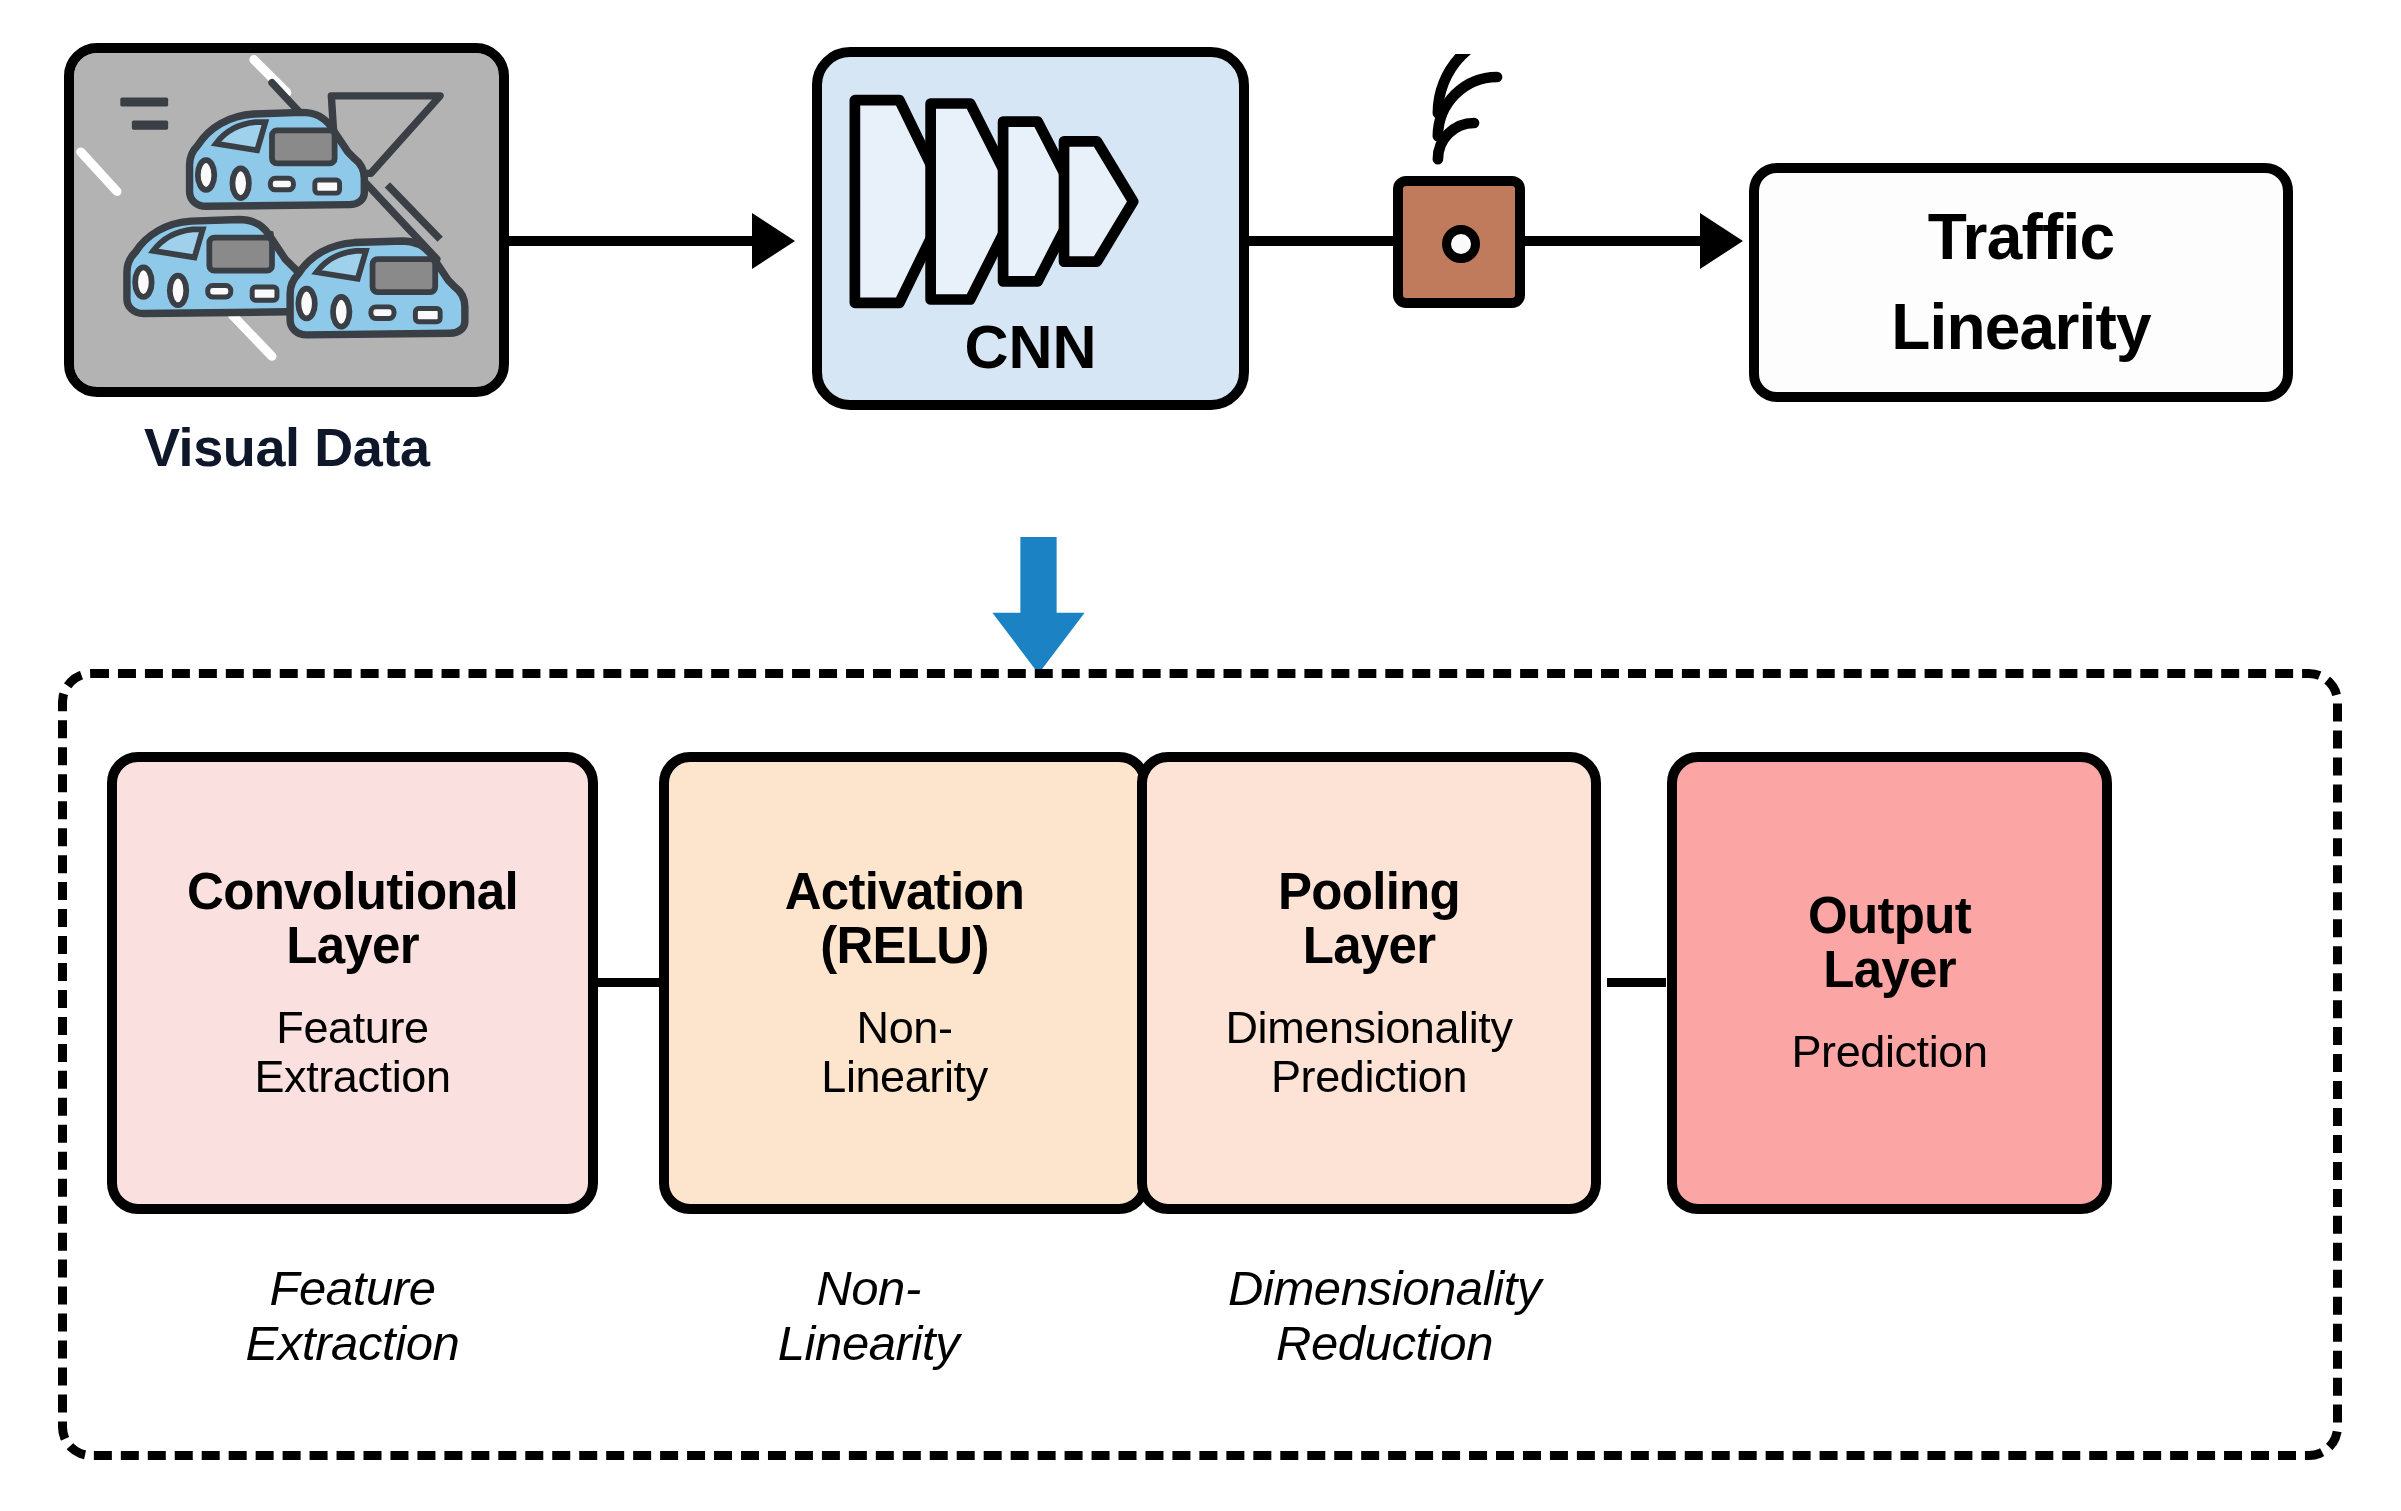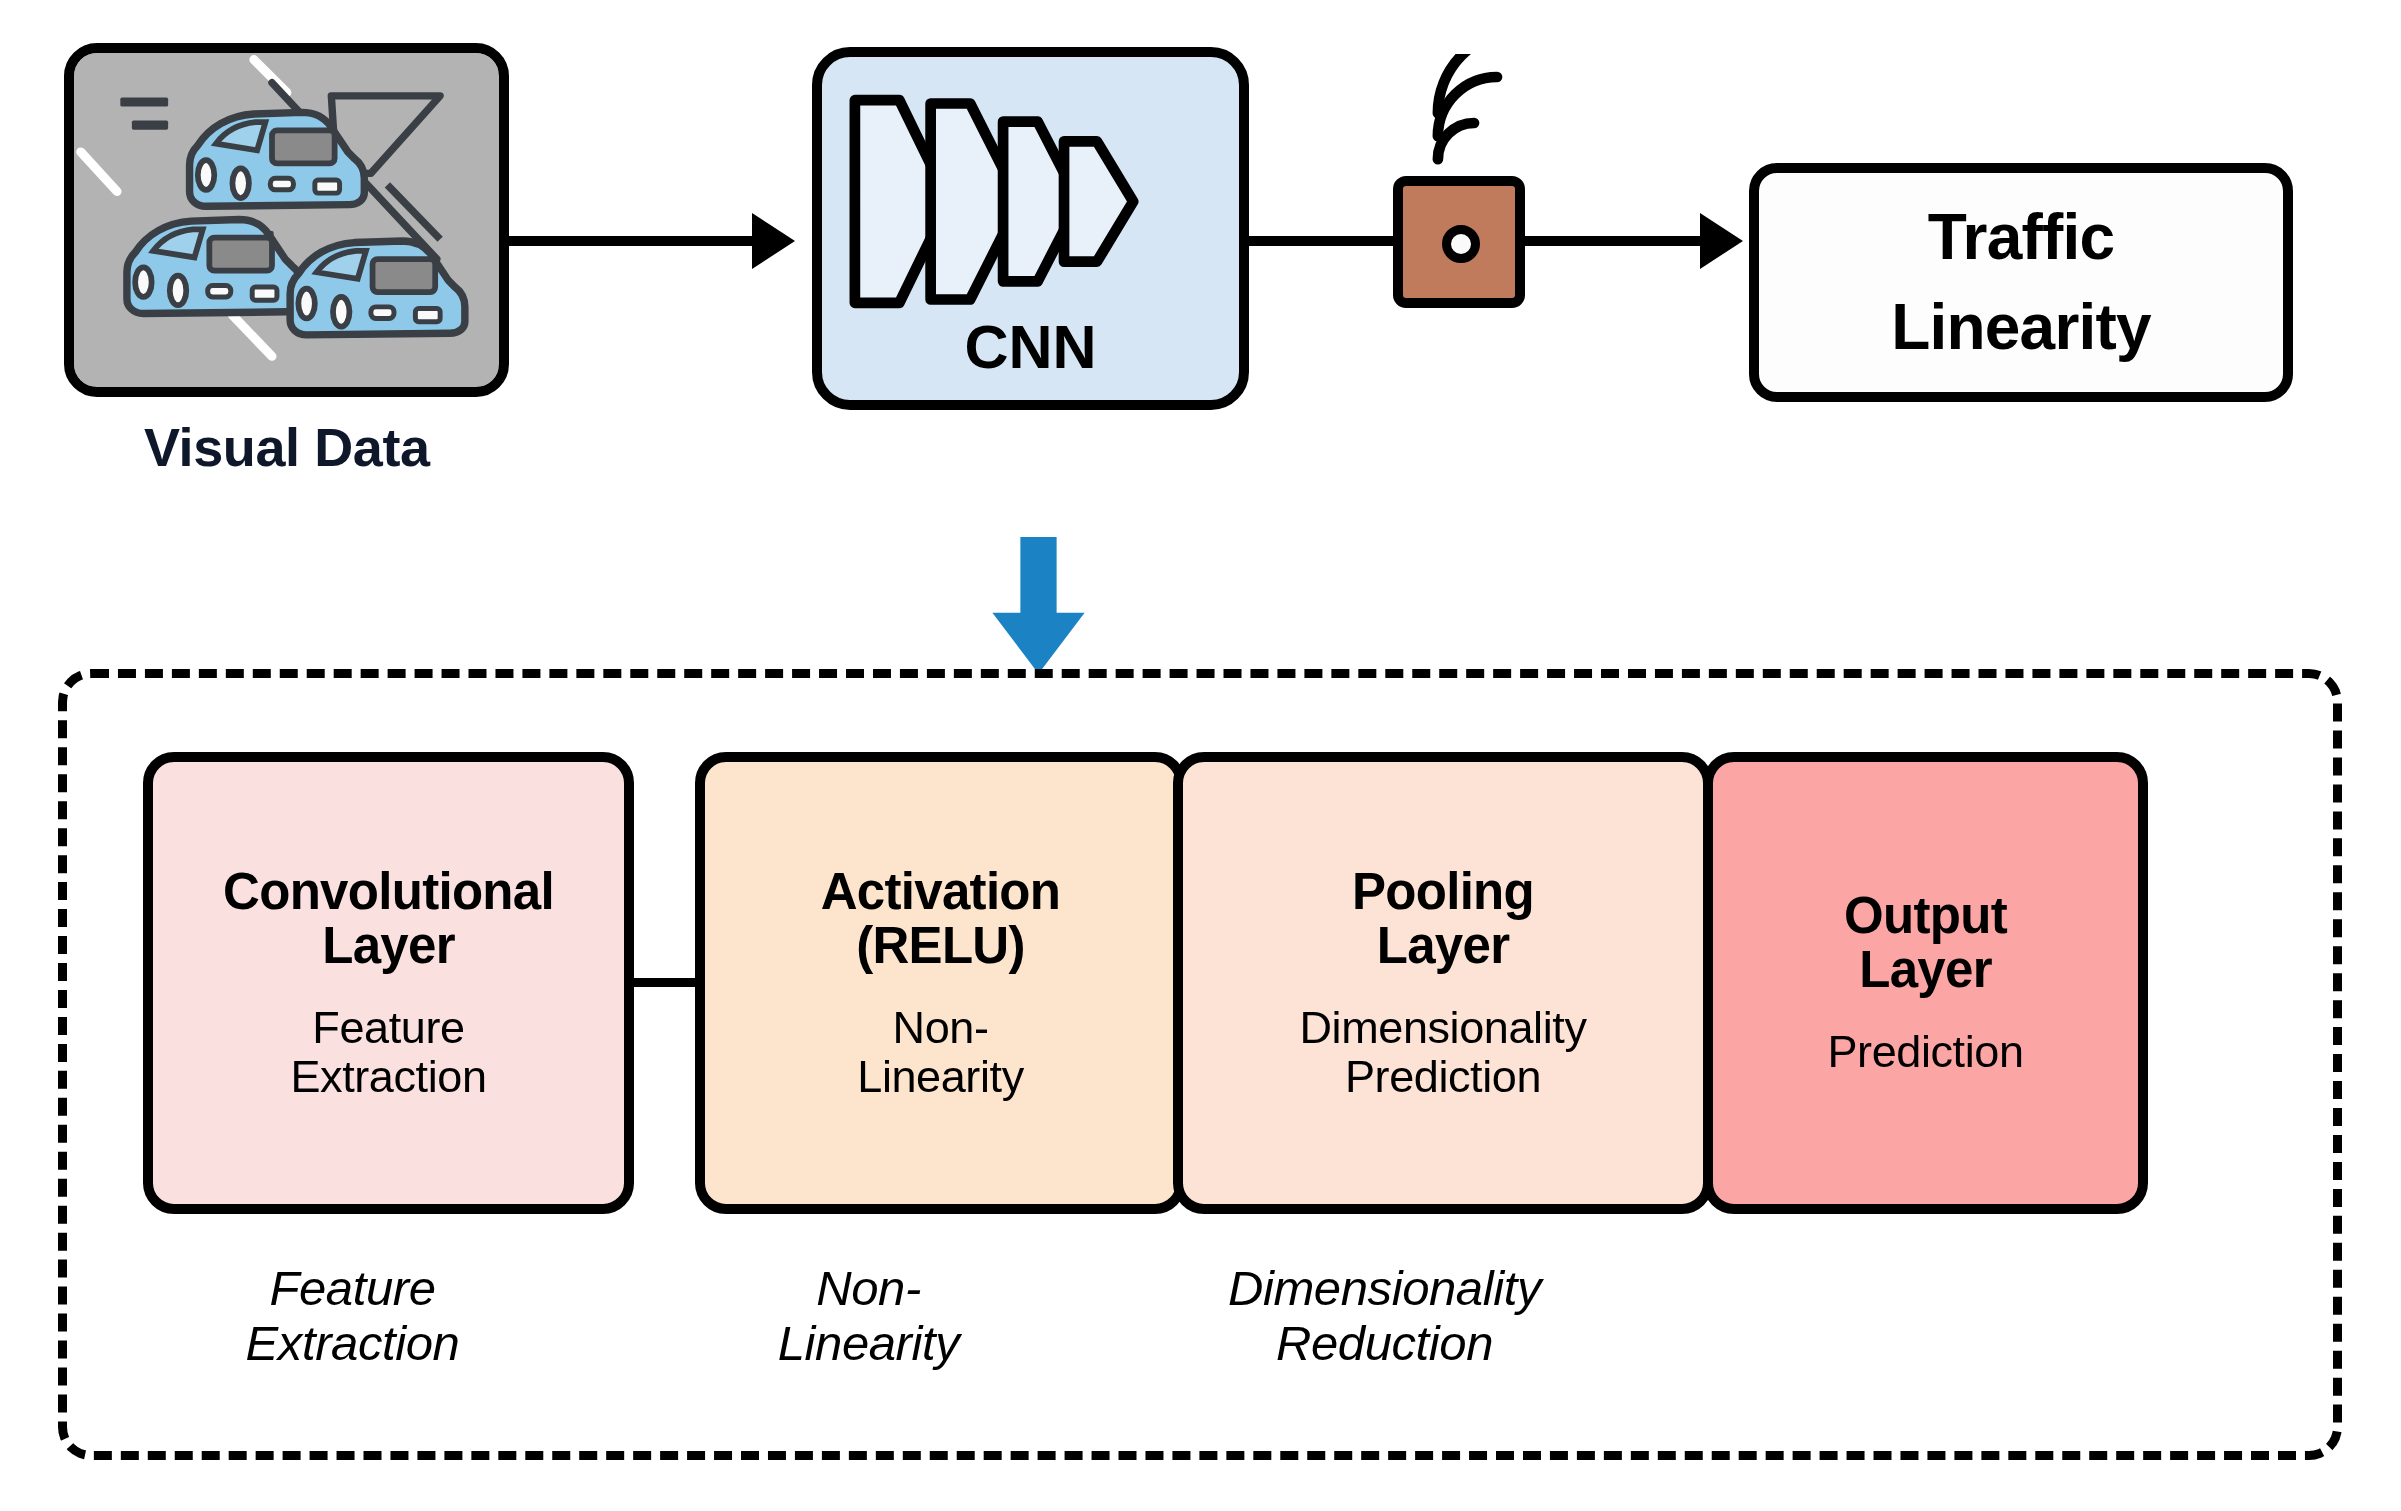--- a/index.html
+++ b/index.html
@@ -104,21 +104,21 @@
     position: absolute; left: 58px; top: 669px;
     width: 2284px; height: 791px;
     border: 9px dashed #000;
     border-radius: 33px;
     box-sizing: border-box;
   }
 
   
   #layer-boxes-row {
     position: absolute; left: 107px; top: 752px;
-    width: 2028px; height: 462px; margin-left: 36px;
+    width: 2028px; height: 462px;
   }
   .layer-box {
     position: absolute;
     top: 0; height: 462px;
     border: 10px solid #000;
     border-radius: 31px;
     box-sizing: border-box;
     display: flex; flex-direction: column;
     align-items: center; justify-content: center;
     padding: 0 6.6px;
@@ -130,21 +130,21 @@
   }
   .layer-sub {
     font-size: 45px; font-weight: normal; color: #000;
     line-height: 1.08; text-align: center;
     margin-top: 31px;
     letter-spacing: -0.4px;
   }
 
   #layer-box-0 { left: 0px;    width: 491px; background: #fae1df; }
   #layer-box-1 { left: 552px;  width: 491px; background: #fde5cd; }
-  #layer-box-2 { left: 1030px; width: 540px; background: #fce3d6; }
+  #layer-box-2 { left: 1030px; width: 464px; background: #fce3d6; }
   #layer-box-3 { left: 1560px; width: 445px; background: #fca5a5; }
 
   .layer-connector {
     position: absolute; top: 226px; height: 9px; background: #000;
   }
   #connector-0-1 { left: 491px;  width: 61px; }
   #connector-1-2 { left: 971px; width: 59px; }
   #connector-2-3 { left: 1500px; width: 59px; }
 
   

